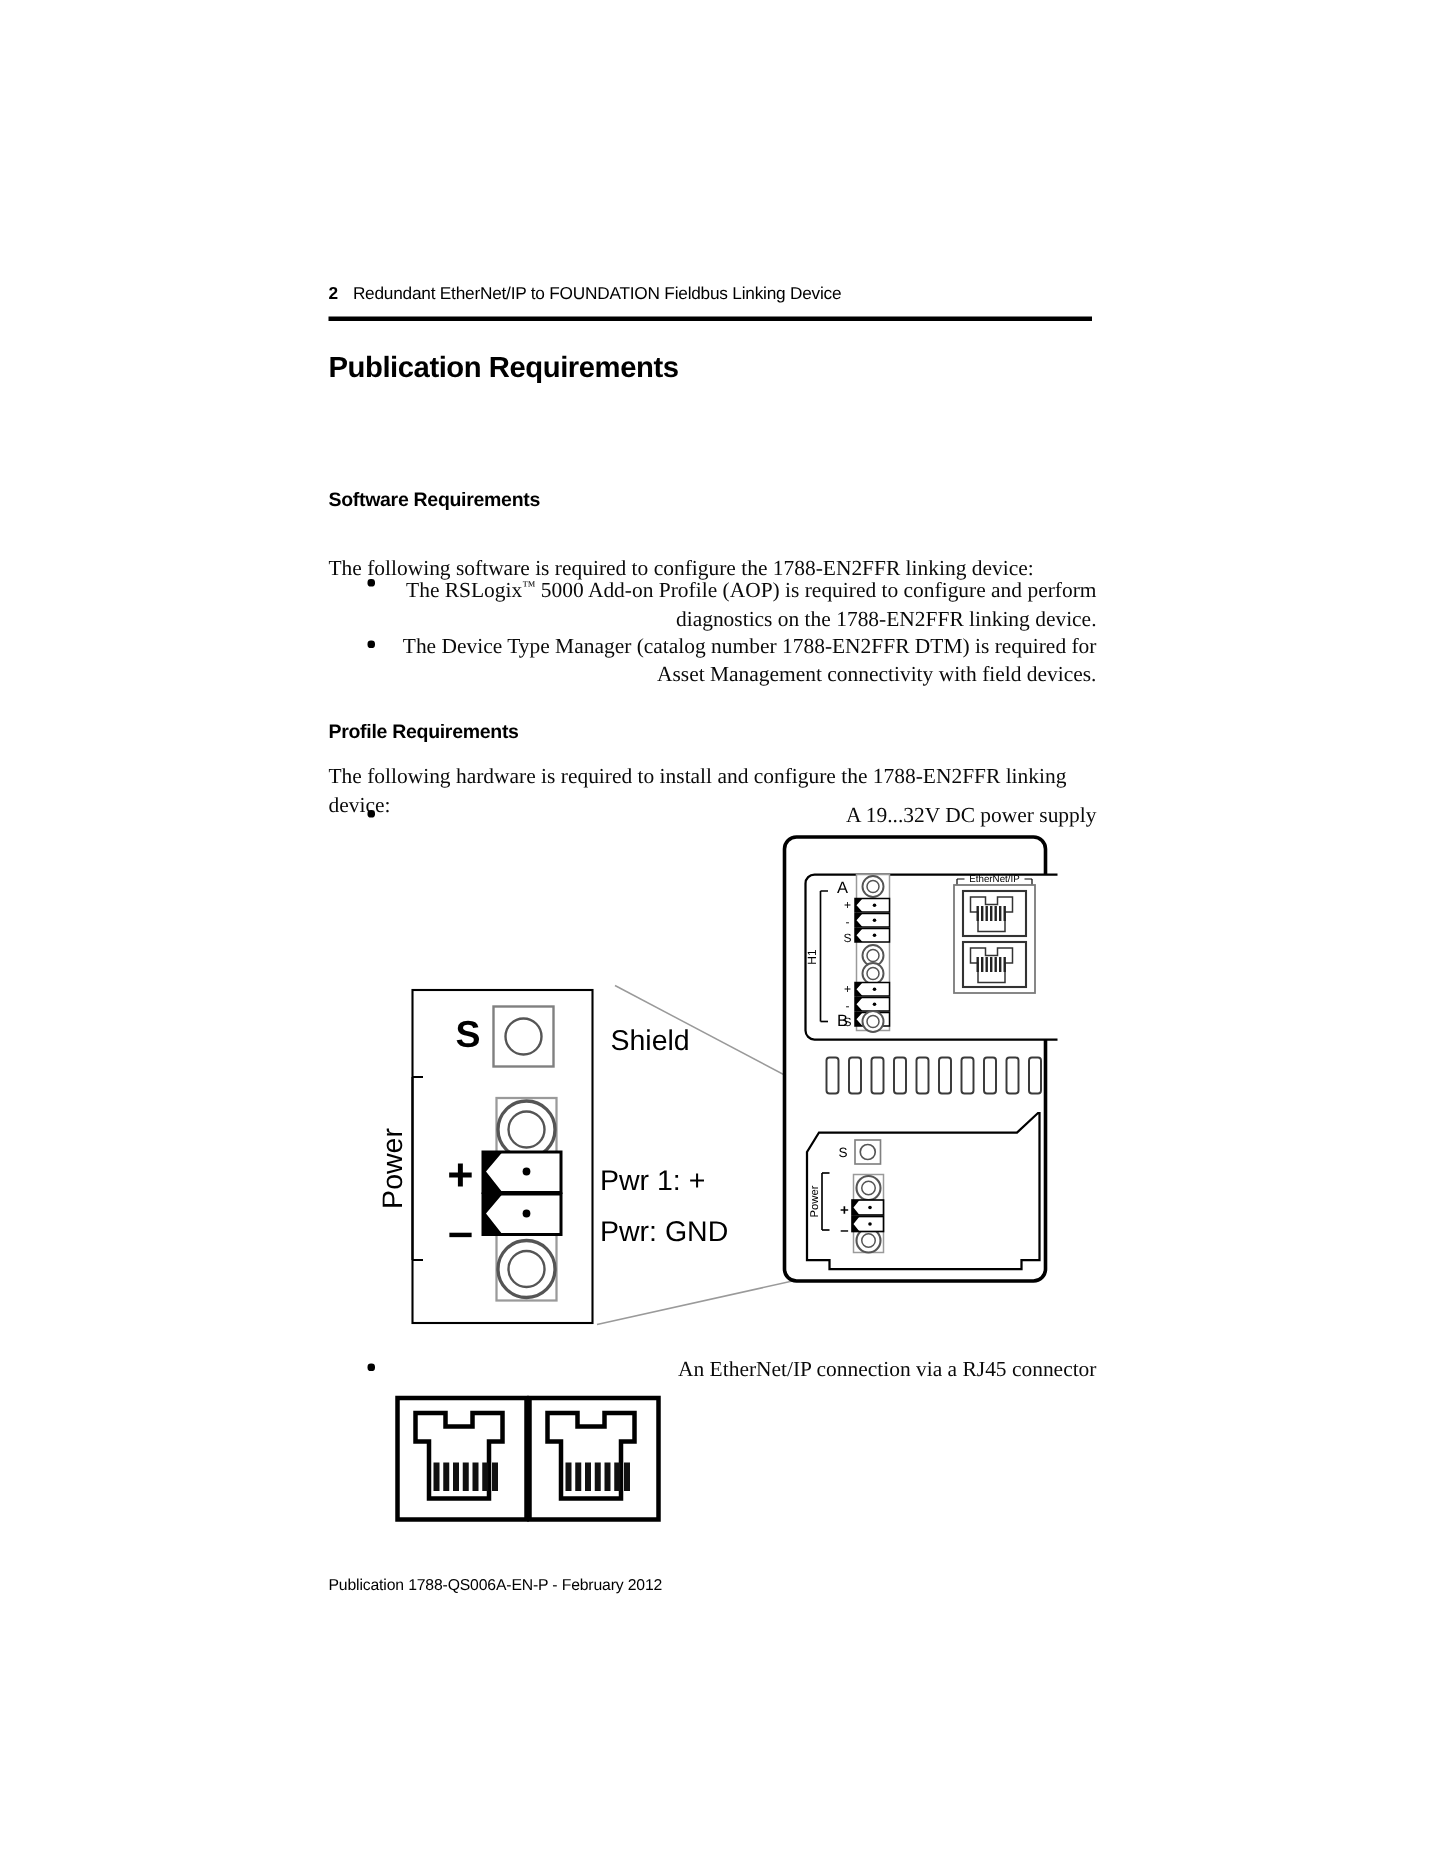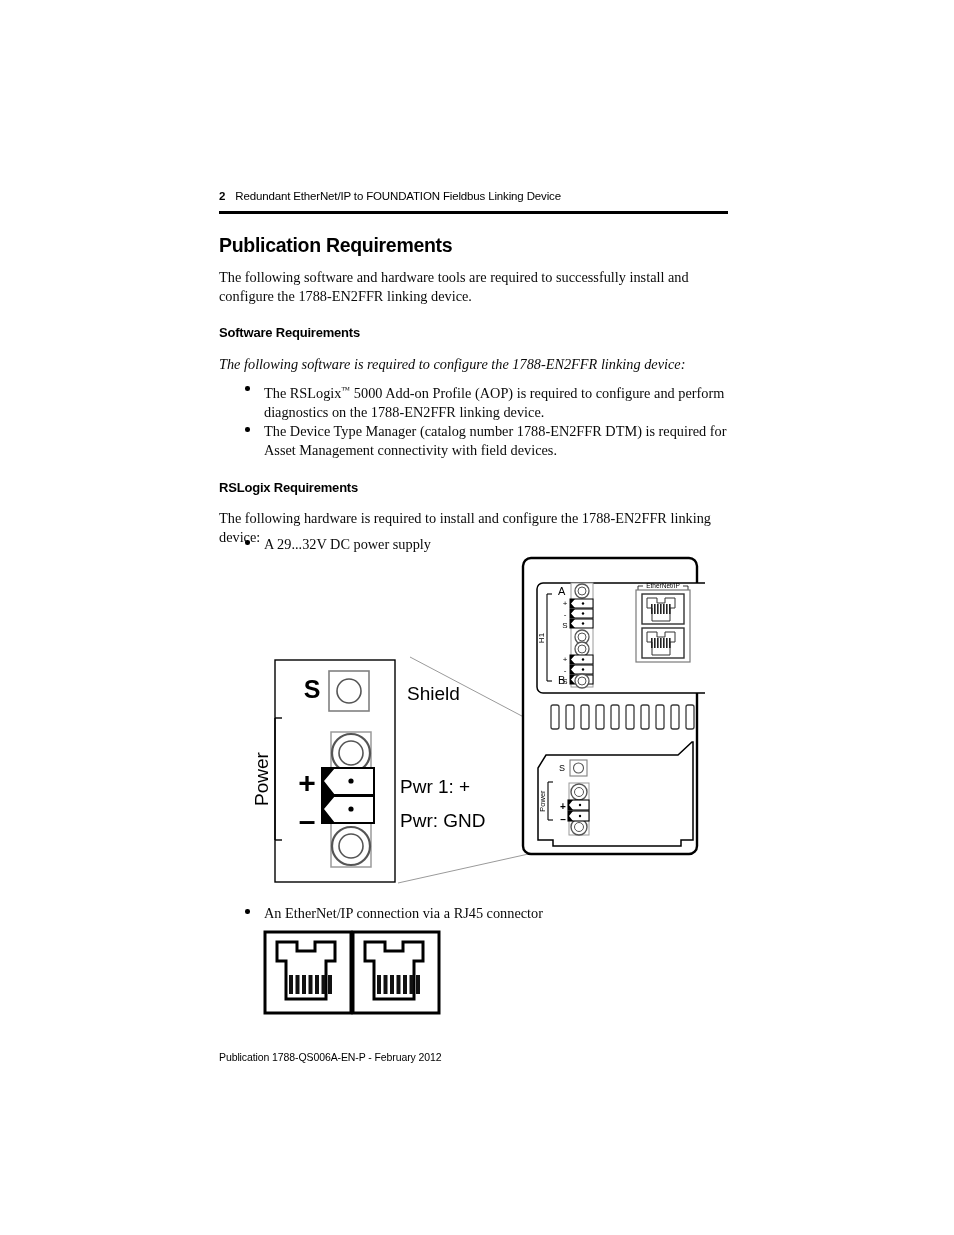--- a/index.html
+++ b/index.html
@@ -86,20 +86,21 @@
 
   
   .bullet {
     position: absolute;
     left: 245px;
     width: 486px;
     font-family: "Liberation Serif", serif;
     font-size: 14.3px;
     line-height: 18.6px;
     color: #0a0a0a;
+    text-align: right;
   }
   .bullet .dot {
     position: absolute;
     left: 0px;
     top: 5px;
     width: 4.5px;
     height: 4.5px;
     background: #000;
     border-radius: 50%;
   }
@@ -145,41 +146,40 @@
 <body>
 
 <div class="page">
 
   <div class="runhead">
     <span class="pg">2</span><span class="txt">Redundant EtherNet/IP to FOUNDATION Fieldbus Linking Device</span>
   </div>
   <div class="headrule"></div>
 
   <h1 class="sect" style="top:234px;">Publication Requirements</h1>
-  <p class="body" style="top:268px;">The following software and hardware tools are required to successfully install and configure the 1788-EN2FFR linking device.</p>
 
   <h2 class="sub" style="top:325px;">Software Requirements</h2>
-  <p class="body" style="top:355px;font-style:italic;">The following software is required to configure the 1788-EN2FFR linking device:</p>
+  <p class="body" style="top:370px;">The following software is required to configure the 1788-EN2FFR linking device:</p>
 
   <div class="bullet" style="top:381px;">
     <span class="dot"></span>
     <span class="btxt"><span>The RSLogix</span><span class="tm">™</span><span> 5000 Add-on Profile (AOP) is required to configure and perform diagnostics on the 1788-EN2FFR linking device.</span></span>
   </div>
 
   <div class="bullet" style="top:422px;">
     <span class="dot"></span>
     <span class="btxt">The Device Type Manager (catalog number 1788-EN2FFR DTM) is required for Asset Management connectivity with field devices.</span>
   </div>
 
-  <h2 class="sub" style="top:480px;">RSLogix Requirements</h2>
+  <h2 class="sub" style="top:480px;">Profile Requirements</h2>
   <p class="body" style="top:509px;">The following hardware is required to install and configure the 1788-EN2FFR linking device:</p>
 
   <div class="bullet" style="top:535px;">
     <span class="dot"></span>
-    <span class="btxt">A 29...32V DC power supply</span>
+    <span class="btxt">A 19...32V DC power supply</span>
   </div>
 
   <div class="figure-main">
     <svg width="450" height="350" viewBox="0 0 450 350" xmlns="http://www.w3.org/2000/svg">
 
       <g stroke="#9a9a9a" stroke-width="1" fill="none">
         <line x1="155" y1="107" x2="318" y2="193"></line>
         <line x1="143" y1="333" x2="305" y2="297"></line>
       </g>
 

